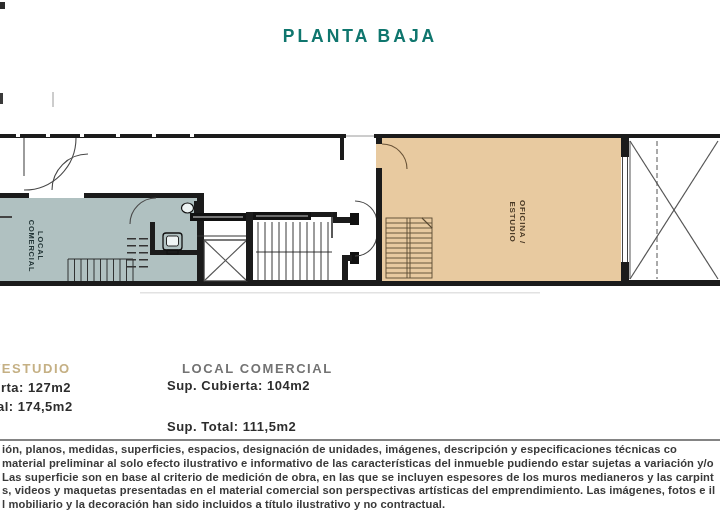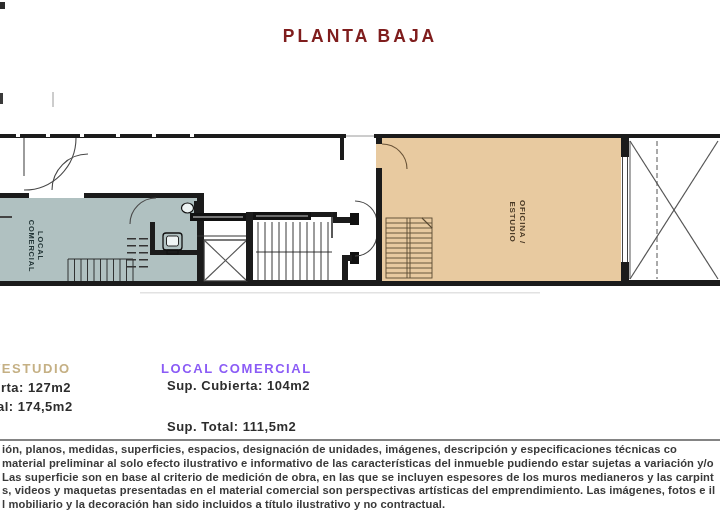--- a/index.html
+++ b/index.html
@@ -3,21 +3,21 @@
 <meta charset="utf-8">
 <style>
   html,body{margin:0;padding:0;}
   body{
     width:720px;height:532px;position:relative;overflow:hidden;
     background:#ffffff;font-family:"Liberation Sans",sans-serif;
   }
   .abs{position:absolute;}
   .page-title{
     top:26px;left:0;right:0;text-align:center;
-    font-size:17.5px;font-weight:bold;letter-spacing:3px;color:#7f1d1d;
+    font-size:17.5px;font-weight:bold;letter-spacing:3px;color:#0f766e;
   }
   
   .lg-title{
     font-size:13px;font-weight:bold;letter-spacing:1.6px;white-space:nowrap;
   }
   .lg-line{
     font-size:13px;font-weight:bold;letter-spacing:.5px;color:#2d2d2d;white-space:nowrap;
   }
   
   .sep{top:439px;left:0;width:720px;height:2px;background:#848484;}
@@ -214,21 +214,21 @@
   </g>
 </svg>
 
 <div>
   <div class="abs lg-title" style="top:361px;left:-68px;color:#c5b084">OFICINA/ESTUDIO</div>
   <div class="abs lg-line" style="top:380px;left:-72px">Sup. Cubierta: 127m2</div>
   <div class="abs lg-line" style="top:399px;left:-58px">Sup. Total: 174,5m2</div>
 </div>
 
 <div>
-  <div class="abs lg-title" style="top:361px;left:161px;color:#8b5cf6">LOCAL COMERCIAL</div>
+  <div class="abs lg-title" style="top:361px;left:182px;color:#737373">LOCAL COMERCIAL</div>
   <div class="abs lg-line" style="top:378px;left:167px">Sup. Cubierta: 104m2</div>
   <div class="abs lg-line" style="top:419px;left:167px">Sup. Total: 111,5m2</div>
 </div>
 
 <div class="abs sep"></div>
 
 <div class="abs disc">
   <div>ión, planos, medidas, superficies, espacios, designación de unidades, imágenes, descripción y especificaciones técnicas co</div>
   <div>material preliminar al solo efecto ilustrativo e informativo de las características del inmueble pudiendo estar sujetas a variación y/o</div>
   <div>Las superficie son en base al criterio de medición de obra, en las que se incluyen espesores de los muros medianeros y las carpint</div>

